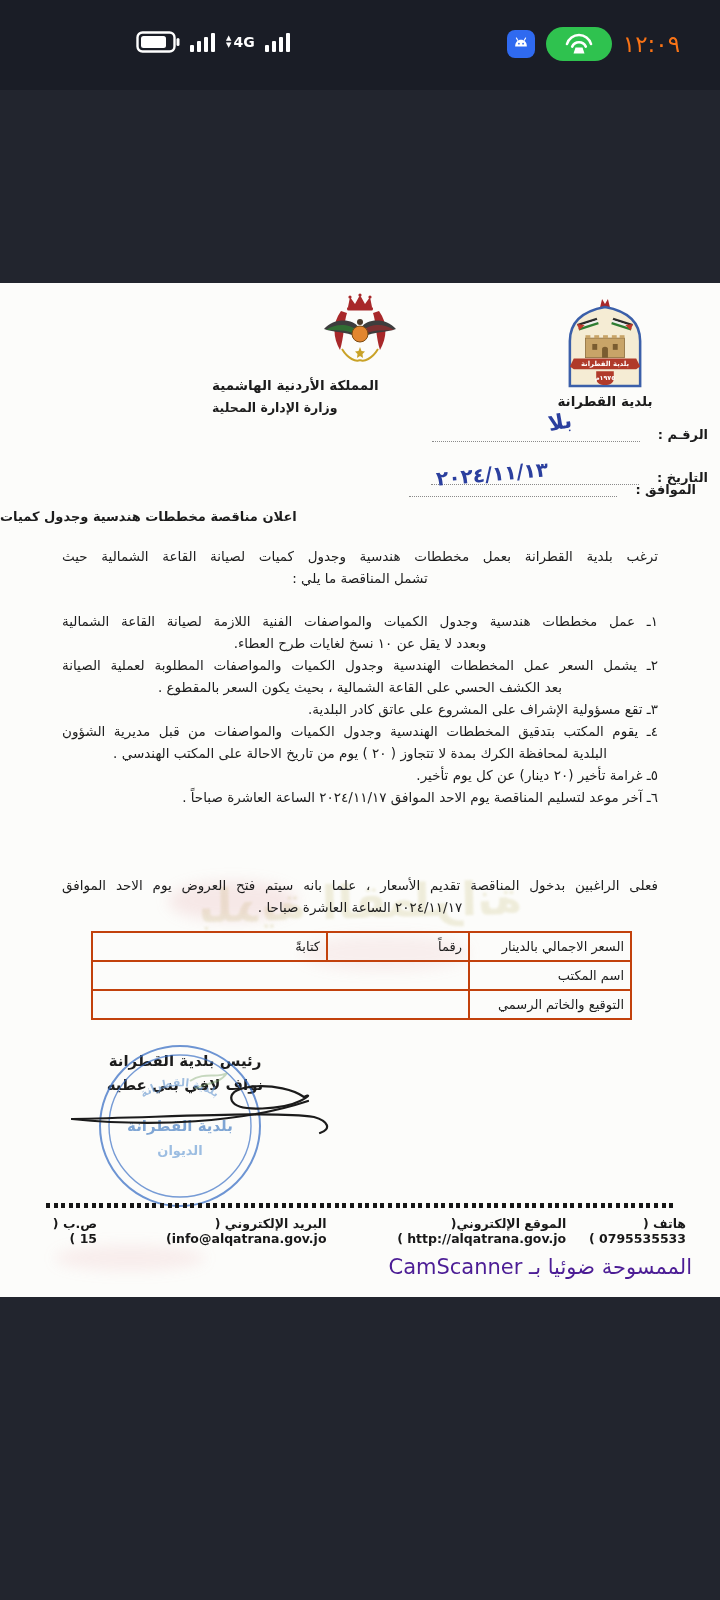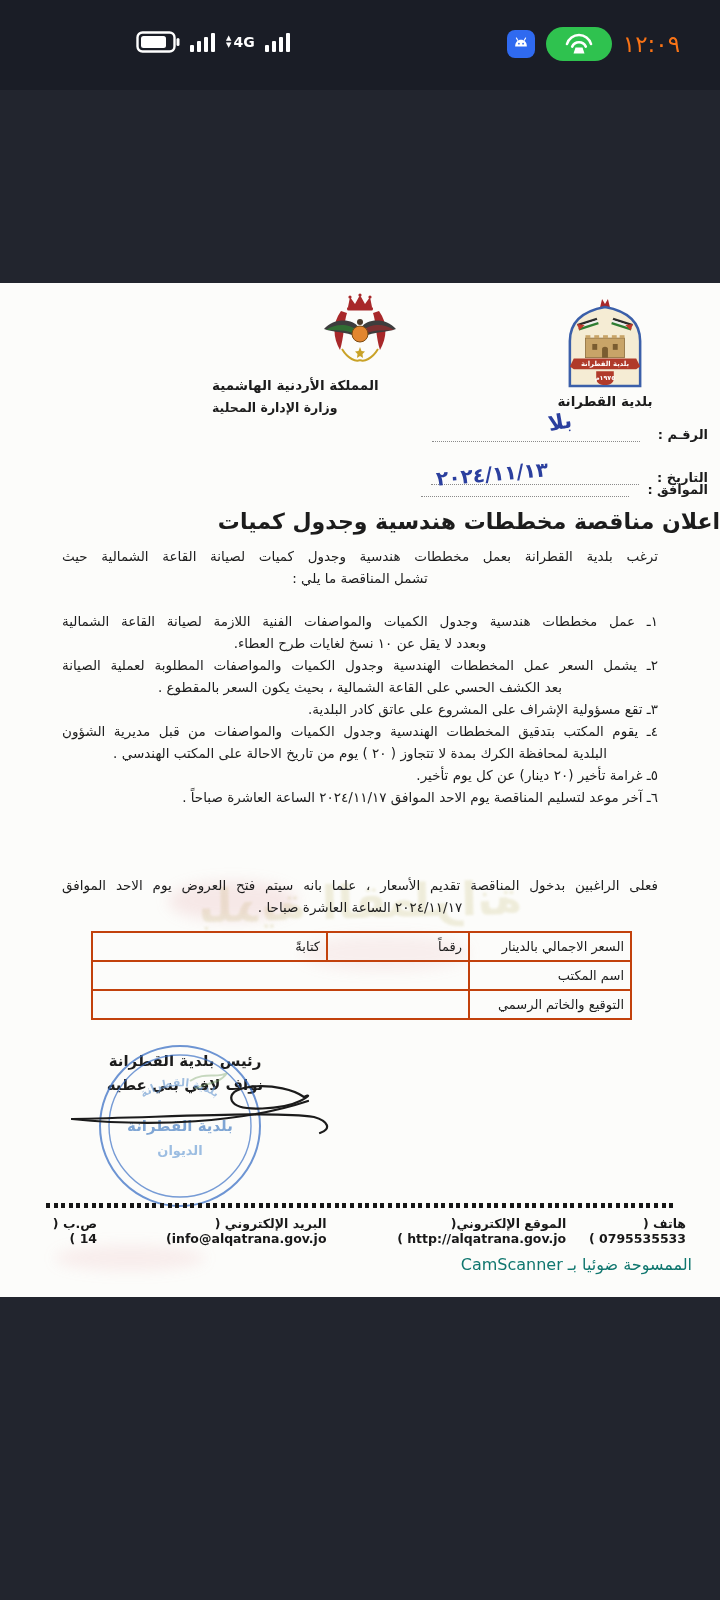--- a/index.html
+++ b/index.html
@@ -19,21 +19,21 @@
   .page{position:absolute;top:283px;left:0;width:720px;height:1014px;background:#fcfcfa;color:#1c1c1c;}
   .kingdom{position:absolute;left:212px;top:94px;width:296px;text-align:left;font-weight:bold;direction:rtl;}
   .kingdom .l1{font-size:13.5px;}
   .kingdom .l2{font-size:12.5px;margin-top:7px;}
   .muni-name{position:absolute;left:523px;top:110px;width:164px;text-align:center;font-weight:bold;font-size:13.5px;direction:rtl;}
   .ref-row{position:absolute;display:flex;direction:rtl;align-items:flex-end;font-size:13px;font-weight:bold;gap:18px;}
   .dotline{width:208px;border-bottom:1.6px dotted #8a8a8a;height:14px;}
   .hw{position:absolute;color:#2b3f9e;font-weight:bold;}
   .hw-bela{top:127px;left:548px;font-size:21px;transform:rotate(-10deg);}
   .hw-date{top:179px;left:436px;font-size:20px;transform:rotate(-5deg);letter-spacing:1px;direction:rtl;}
-  .doc-title{position:absolute;top:226px;left:0;width:100%;text-align:right;font-weight:bold;font-size:22px;direction:rtl;}
+  .doc-title{position:absolute;top:226px;left:0;width:100%;text-align:left;font-weight:bold;font-size:13px;direction:rtl;}
   .para{position:absolute;right:62px;width:596px;direction:rtl;font-size:13.5px;line-height:22px;}
   .p-intro{top:262px;}
   .p-items{top:327px;}
   .p-liability{top:529px;font-weight:bold;}
   .p-submission{top:591px;}
   .ln-full{text-align:justify;text-align-last:justify;}
   .ln-center{text-align:center;}
   .ln-right{text-align:right;}
   
   .price-table{position:absolute;left:91px;top:648px;width:541px;border-collapse:collapse;direction:rtl;font-size:13px;}
@@ -43,21 +43,21 @@
   
   .sig-block{position:absolute;left:78px;top:766px;width:214px;direction:rtl;font-weight:bold;
              font-size:15px;line-height:24px;text-align:center;}
   .stamp-svg{position:absolute;left:95px;top:758px;opacity:.92;}
   .sign-svg{position:absolute;left:52px;top:798px;}
   
   .dotted-sep{position:absolute;left:46px;right:46px;top:920px;height:5px;
       background:repeating-linear-gradient(90deg,#161616 0 4px,transparent 4px 7.6px);}
   .doc-footer{position:absolute;left:0;top:933px;width:720px;box-sizing:border-box;padding:0 34px;
       display:flex;direction:rtl;justify-content:space-between;font-size:12.5px;font-weight:bold;color:#181818;}
-  .camscanner{position:absolute;right:28px;top:972px;direction:rtl;font-size:16px;color:#0f766e;}
+  .camscanner{position:absolute;right:28px;top:972px;direction:rtl;font-size:21px;color:#4c1d95;}
   
   .watermark{position:absolute;top:592px;left:130px;width:460px;text-align:center;font-size:46px;font-weight:bold;
       color:#b5a94f;opacity:.18;transform:scaleX(-1) rotate(1.5deg);filter:blur(.8px);
       direction:rtl;letter-spacing:2px;pointer-events:none;}
   .blob{position:absolute;border-radius:50%;filter:blur(7px);pointer-events:none;}
   .blob1{top:598px;left:168px;width:130px;height:40px;background:rgba(214,120,130,.15);}
   .blob2{top:652px;left:300px;width:170px;height:36px;background:rgba(214,120,130,.10);}
   .blob3{top:962px;left:55px;width:150px;height:26px;background:rgba(220,130,140,.12);}
 </style>
 </head>
@@ -174,21 +174,21 @@
     <div class="muni-name">بلدية القطرانة</div>
 
     <div class="ref-row" style="top:144px;right:12px;">
       <span>الرقـم :</span>
       <span class="dotline"></span>
     </div>
     <div class="ref-row" style="top:187px;right:12px;">
       <span>التاريخ :</span>
       <span class="dotline"></span>
     </div>
-    <div class="ref-row" style="top:199px;right:12px;">
+    <div class="ref-row" style="top:199px;right:24px;">
       <span>الموافق :</span>
       <span class="dotline"></span>
     </div>
     <div class="hw hw-bela">بلا</div>
     <div class="hw hw-date">٢٠٢٤/١١/١٣</div>
 
     <div class="doc-title">اعلان مناقصة مخططات هندسية وجدول كميات</div>
 
     <div class="para p-intro">
       <div class="ln-full">ترغب بلدية القطرانة بعمل مخططات هندسية وجدول كميات لصيانة القاعة الشمالية حيث</div>
@@ -254,19 +254,19 @@
       <path d="M252 16 C230 0 172 2 180 20 C186 32 232 28 248 20 C258 15 258 13 252 16" fill="none" stroke="#1b1b1b" stroke-width="2.2" stroke-linecap="round"></path>
       <path d="M256 20 C190 42 100 46 20 38" fill="none" stroke="#1b1b1b" stroke-width="2.2" stroke-linecap="round"></path>
       <path d="M20 38 C120 36 225 30 262 36 C276 40 280 48 268 52" fill="none" stroke="#1b1b1b" stroke-width="2.2" stroke-linecap="round"></path>
     </svg>
 
     <div class="dotted-sep"></div>
     <div class="doc-footer">
       <span>هاتف ( 0795535533 )</span>
       <span>الموقع الإلكتروني( http://alqatrana.gov.jo )</span>
       <span>البريد الإلكتروني ( info@alqatrana.gov.jo)</span>
-      <span>ص.ب ( 14 )</span>
+      <span>ص.ب ( 15 )</span>
     </div>
 
     <div class="camscanner">الممسوحة ضوئيا بـ CamScanner</div>
   </div>
 
 </div>
 
 </body></html>

